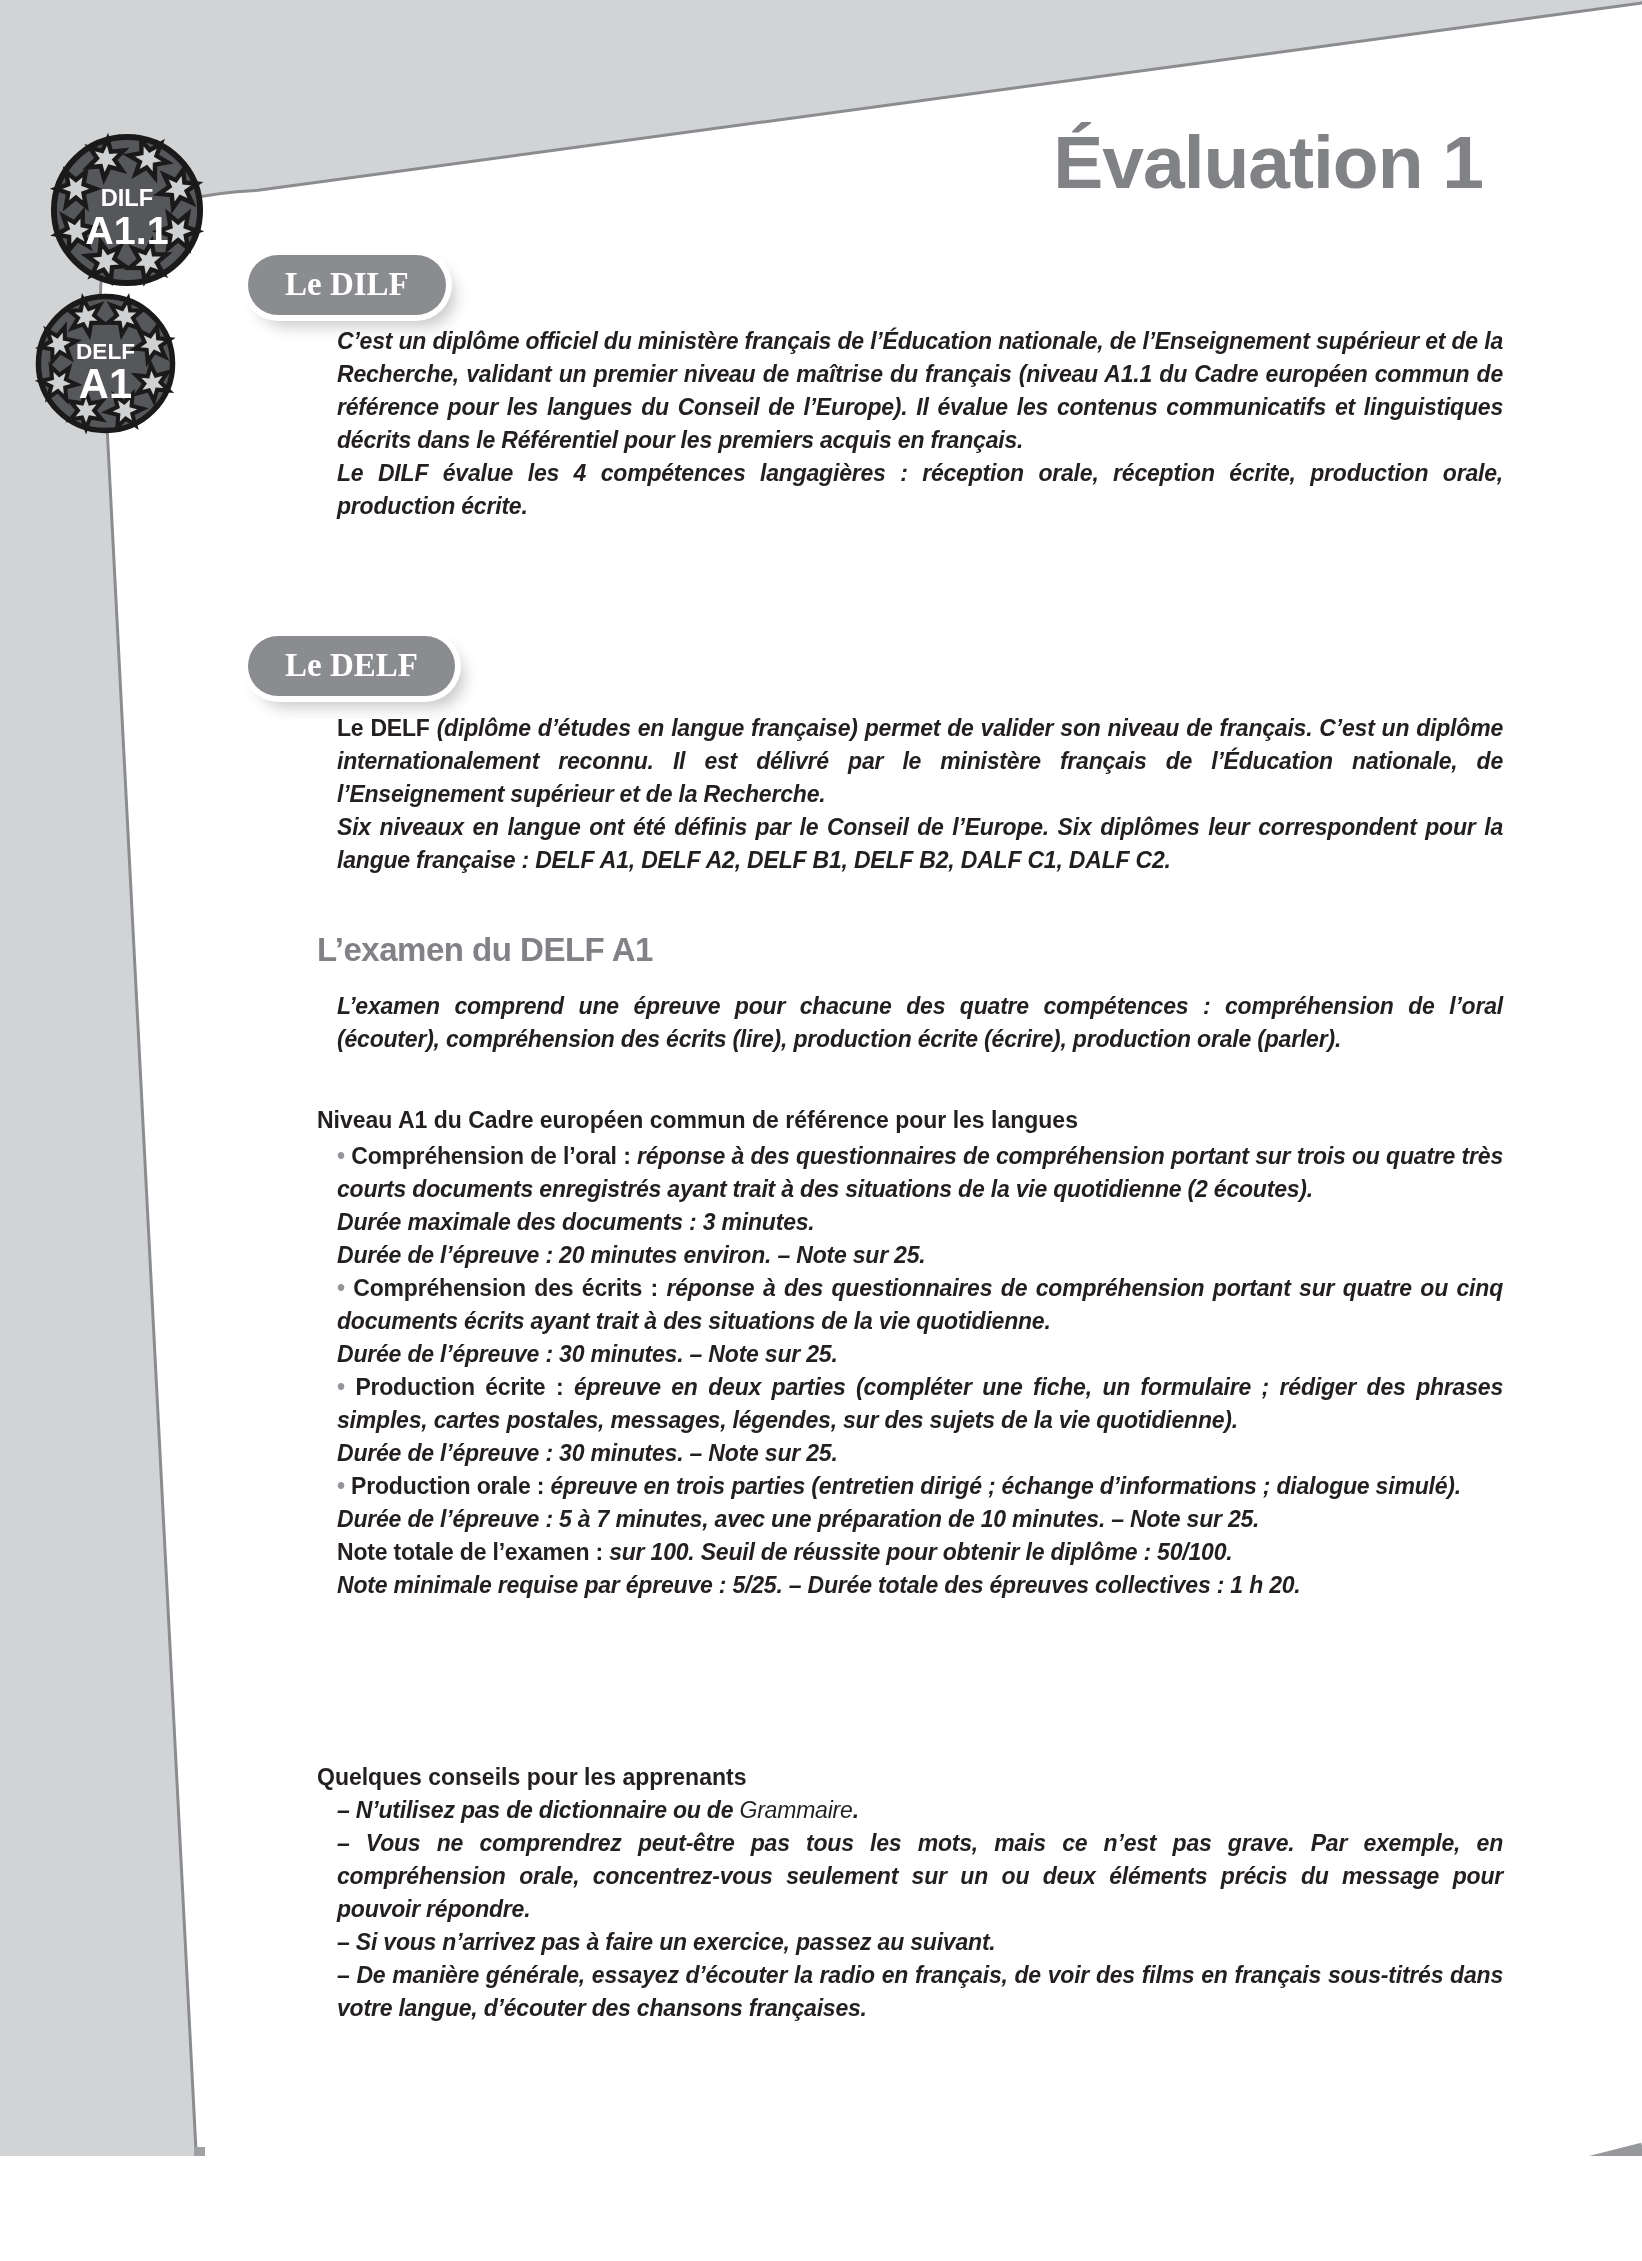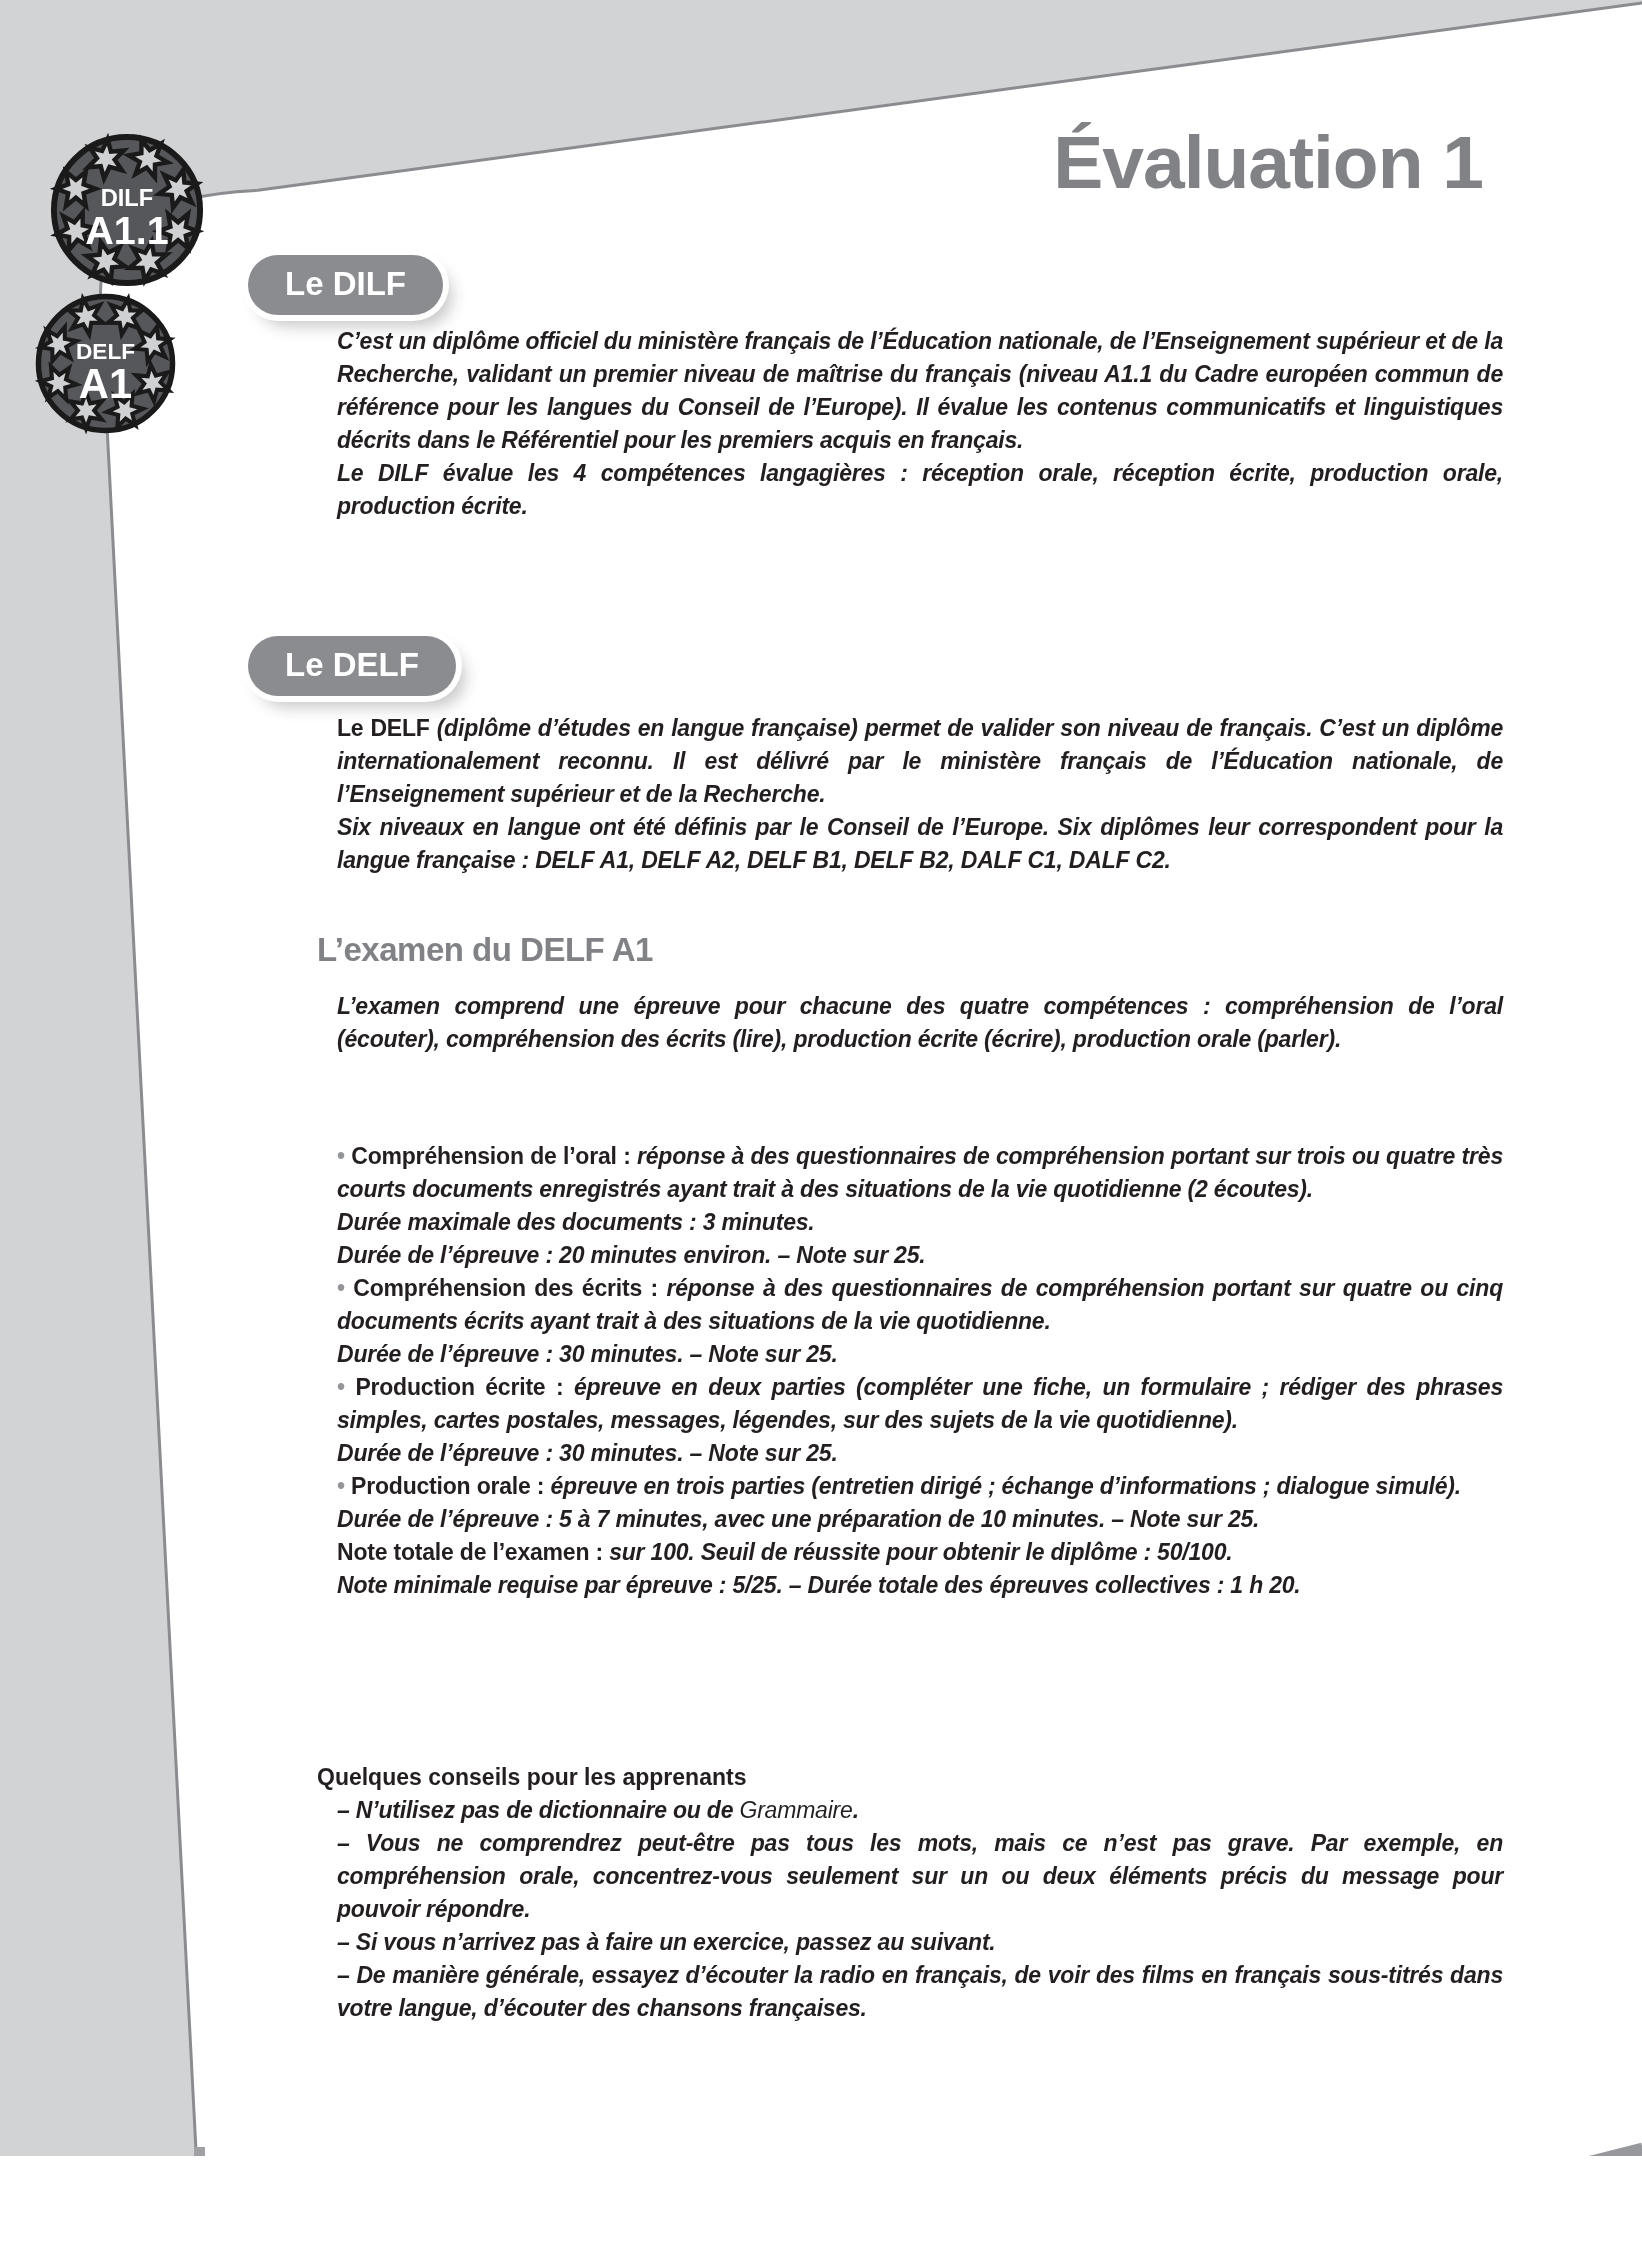--- a/index.html
+++ b/index.html
@@ -15,21 +15,21 @@
     text-align:justify;letter-spacing:-0.2px;margin-left:20px;}
   .body-text p{margin:0;}
   .i{font-style:italic;}
   .up{font-style:normal;}
   .light-em{font-weight:normal;font-style:italic;}
   .bullet{color:#939598;font-style:normal;}
   .page-title{color:#808285;font-size:75px;font-weight:bold;line-height:1;
     text-align:right;letter-spacing:-1px;}
   .pill{
     display:inline-block;background:#8a8c8f;color:#ffffff;
-    font-family:Liberation Sans, sans-serif;font-weight:bold;font-size:33px;
+    font-family:Liberation Serif, serif;font-weight:bold;font-size:33px;
     height:60px;line-height:58px;padding:0 37px;border-radius:30px;
     box-shadow:0 0 0 6px #ffffff, 9px 11px 15px rgba(35,31,32,0.25);
   }
   .h-gray{color:#808285;font-size:33px;font-weight:bold;line-height:35px;letter-spacing:-0.5px;}
   .h-dark{color:#231f20;font-size:23px;font-weight:bold;line-height:33px;}
   .badge-text{font-family:"Liberation Sans", sans-serif;font-weight:bold;fill:#ffffff;}
   .pagenum{color:#231f20;font-size:31px;font-weight:bold;line-height:1;}
   .spine-bar{background:#9fa1a4;}
 </style>
 </head>
@@ -93,20 +93,21 @@
   <div class="abs col body-text" style="top:712px;">
     <p><span class="up">Le DELF</span><span class="i"> (diplôme d’études en langue française) permet de valider son niveau de français. C’est un diplôme internationalement reconnu. Il est délivré par le ministère français de l’Éducation nationale, de l’Enseignement supérieur et de la Recherche.</span></p>
     <p class="i">Six niveaux en langue ont été définis par le Conseil de l’Europe. Six diplômes leur correspondent pour la langue française : DELF A1, DELF A2, DELF B1, DELF B2, DALF C1, DALF C2.</p>
   </div>
 
   <div class="abs col h-gray" style="top:932px;">L’examen du DELF A1</div>
   <div class="abs col body-text i" style="top:990px;">
     <p>L’examen comprend une épreuve pour chacune des quatre compétences : compréhension de l’oral (écouter), compréhension des écrits (lire), production écrite (écrire), production orale (parler).</p>
   </div>
 
+  <div class="abs col h-dark" style="top:1104px;">Niveau A1 du Cadre européen commun de référence pour les langues</div>
 
   <div class="abs col body-text" style="top:1140px;">
     <p><span class="bullet">•</span> <span class="up">Compréhension de l’oral :</span> <span class="i">réponse à des questionnaires de compréhension portant sur trois ou quatre très courts documents enregistrés ayant trait à des situations de la vie quotidienne (2 écoutes).</span></p>
     <p class="i">Durée maximale des documents : 3 minutes.</p>
     <p class="i">Durée de l’épreuve : 20 minutes environ. – Note sur 25.</p>
     <p><span class="bullet">•</span> <span class="up">Compréhension des écrits :</span> <span class="i">réponse à des questionnaires de compréhension portant sur quatre ou cinq documents écrits ayant trait à des situations de la vie quotidienne.</span></p>
     <p class="i">Durée de l’épreuve : 30 minutes. – Note sur 25.</p>
     <p><span class="bullet">•</span> <span class="up">Production écrite :</span> <span class="i">épreuve en deux parties (compléter une fiche, un formulaire ; rédiger des phrases simples, cartes postales, messages, légendes, sur des sujets de la vie quotidienne).</span></p>
     <p class="i">Durée de l’épreuve : 30 minutes. – Note sur 25.</p>
     <p><span class="bullet">•</span> <span class="up">Production orale :</span> <span class="i">épreuve en trois parties (entretien dirigé ; échange d’informations ; dialogue simulé).</span></p>

